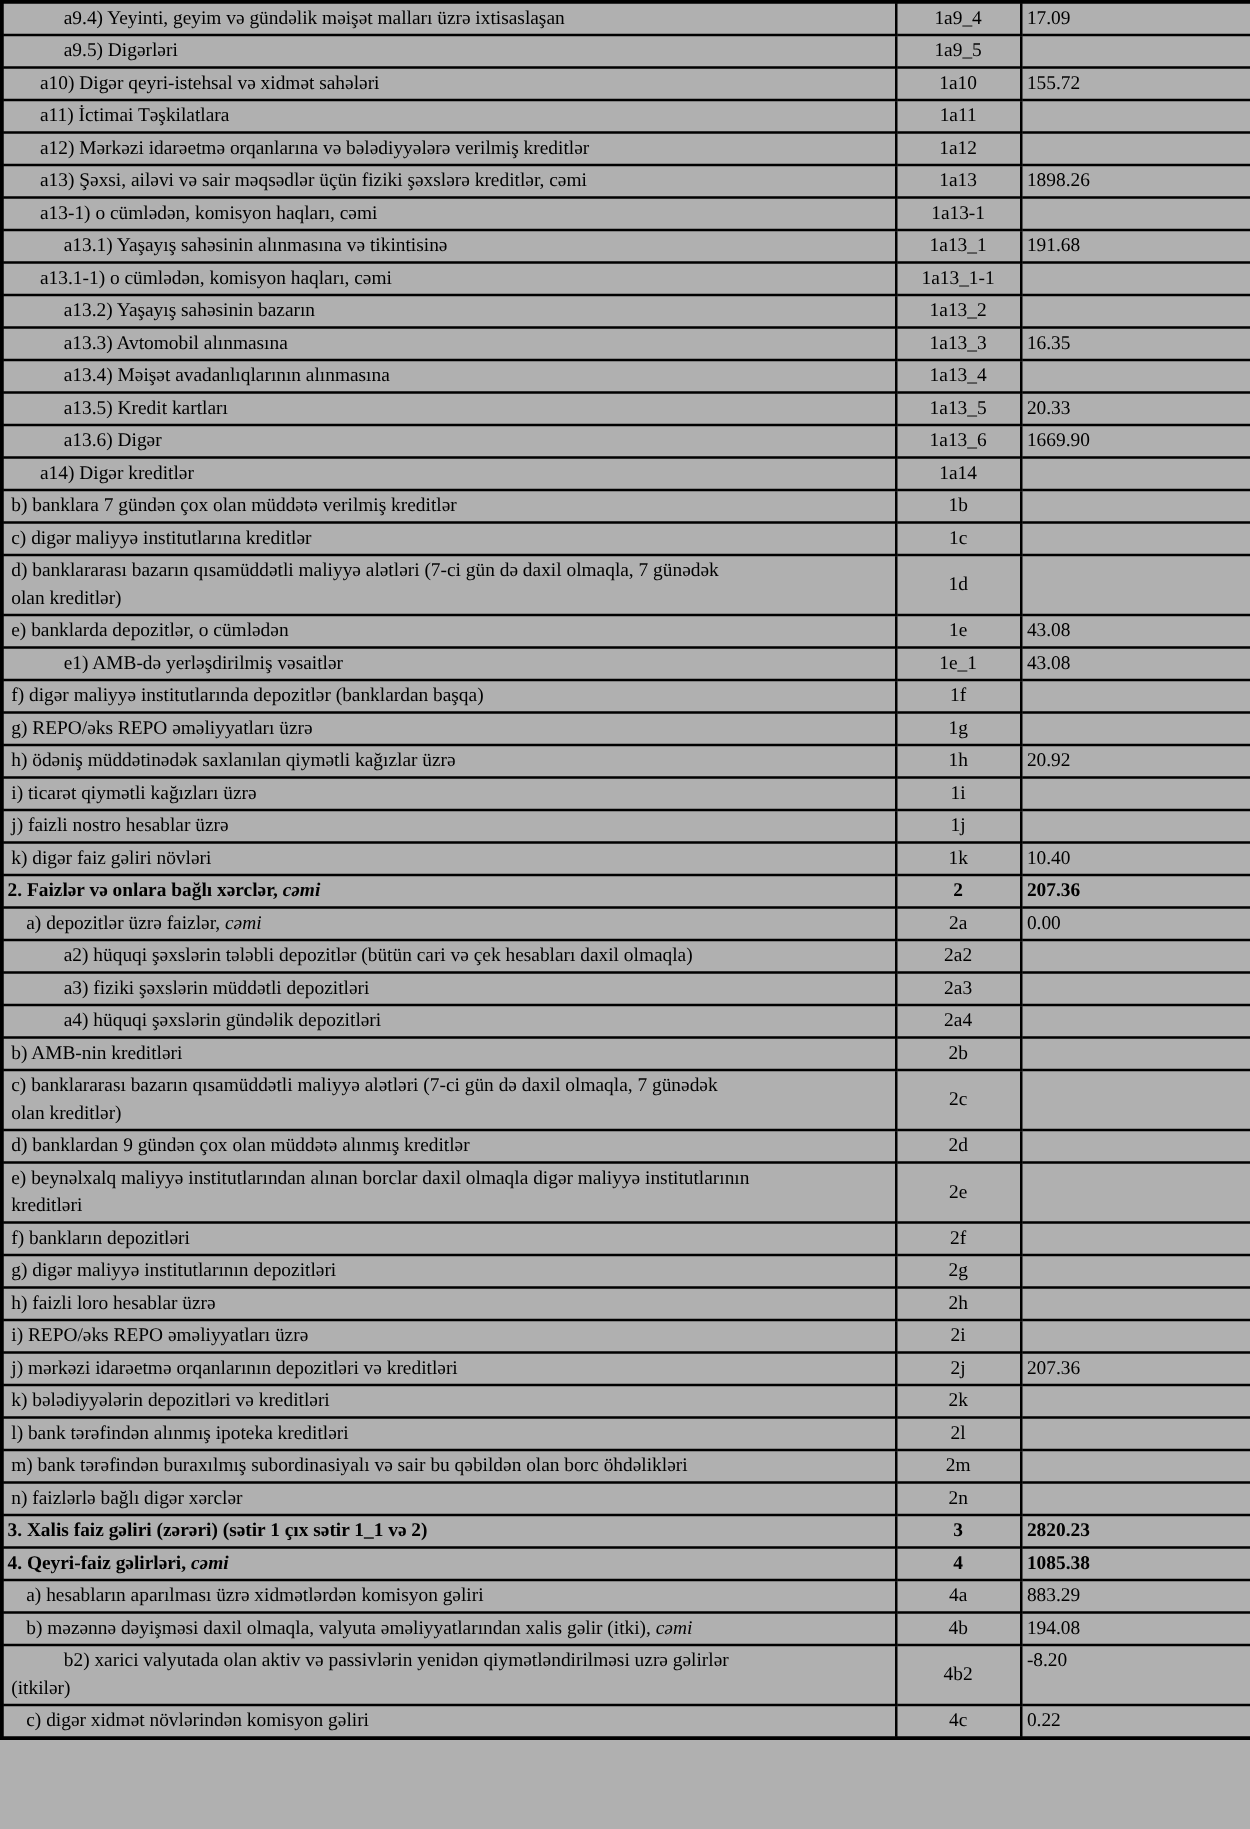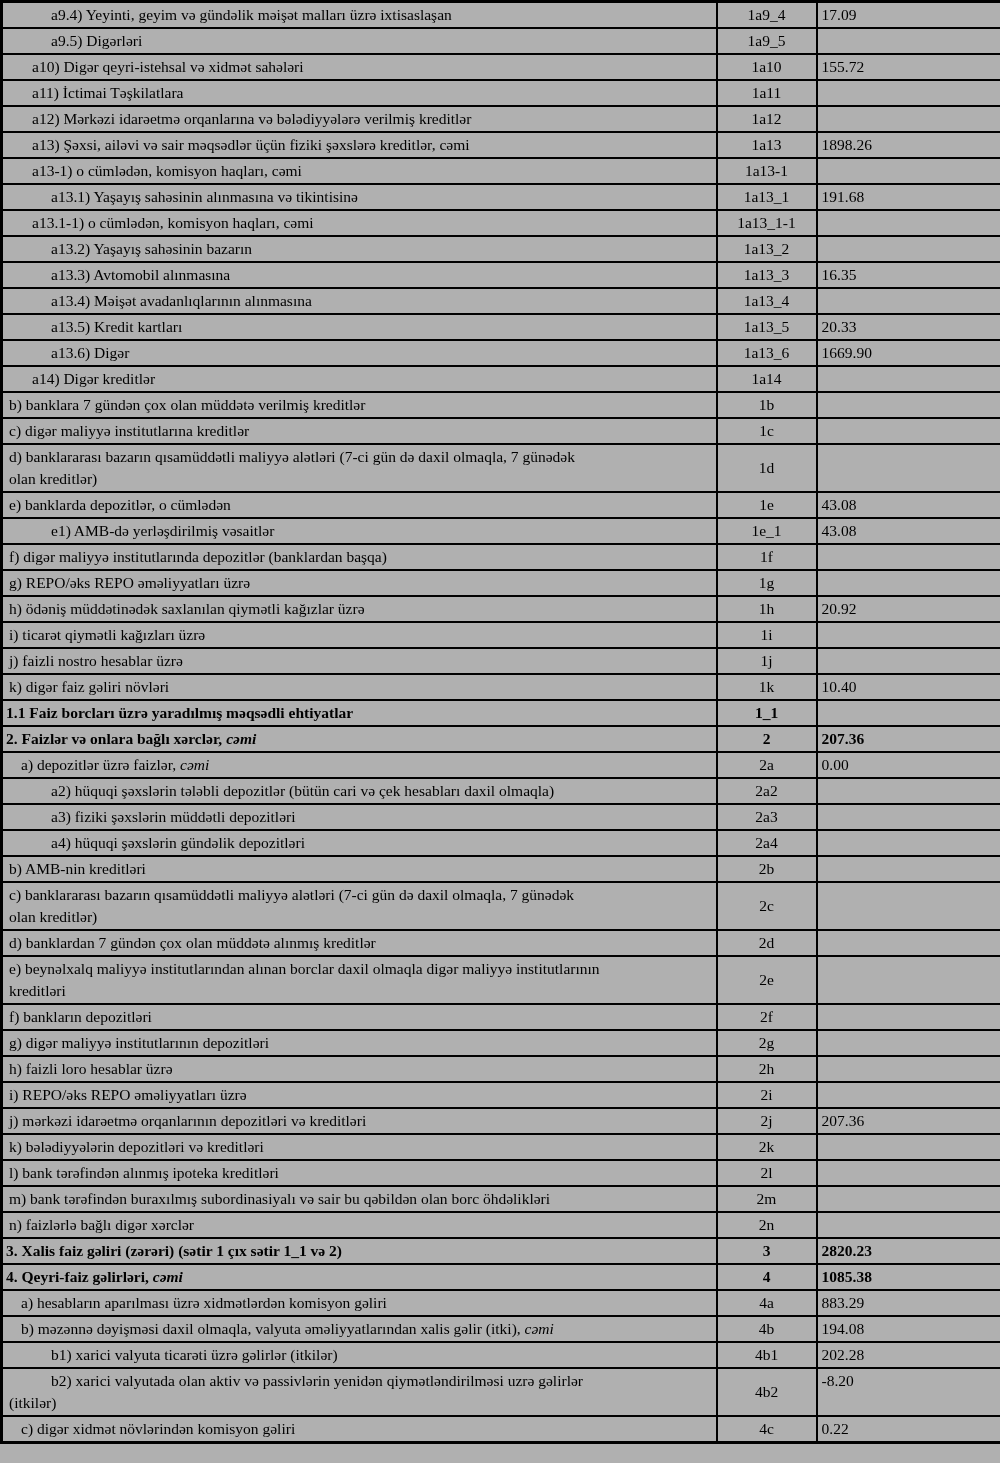--- a/index.html
+++ b/index.html
@@ -184,25 +184,20 @@
         <td class="desc lvl0">j) faizli nostro hesablar üzrə</td>
         <td class="code">1j</td>
         <td class="value"></td>
       </tr>
       <tr>
         <td class="desc lvl0">k) digər faiz gəliri növləri</td>
         <td class="code">1k</td>
         <td class="value">10.40</td>
       </tr>
       <tr class="bold">
-        <td class="desc lvl0">1.1 Faiz borcları üzrə yaradılmış məqsədli ehtiyatlar</td>
-        <td class="code">1_1</td>
-        <td class="value"></td>
-      </tr>
-      <tr class="bold">
         <td class="desc lvl0">2. Faizlər və onlara bağlı xərclər,<i> cəmi</i></td>
         <td class="code">2</td>
         <td class="value">207.36</td>
       </tr>
       <tr>
         <td class="desc lvl1">a) depozitlər üzrə faizlər,<i> cəmi</i></td>
         <td class="code">2a</td>
         <td class="value">0.00</td>
       </tr>
       <tr>
@@ -225,21 +220,21 @@
         <td class="code">2b</td>
         <td class="value"></td>
       </tr>
       <tr class="tall">
         <td class="desc lvl0">c) banklararası bazarın qısamüddətli maliyyə alətləri (7-ci gün də daxil olmaqla, 7 günədək
 olan kreditlər)</td>
         <td class="code">2c</td>
         <td class="value"></td>
       </tr>
       <tr>
-        <td class="desc lvl0">d) banklardan 7 gündən çox olan müddətə alınmış kreditlər</td>
+        <td class="desc lvl0">d) banklardan 9 gündən çox olan müddətə alınmış kreditlər</td>
         <td class="code">2d</td>
         <td class="value"></td>
       </tr>
       <tr class="tall">
         <td class="desc lvl0">e) beynəlxalq maliyyə institutlarından alınan borclar daxil olmaqla digər maliyyə institutlarının
 kreditləri</td>
         <td class="code">2e</td>
         <td class="value"></td>
       </tr>
       <tr>
@@ -299,25 +294,20 @@
       </tr>
       <tr>
         <td class="desc lvl1">a) hesabların aparılması üzrə xidmətlərdən komisyon gəliri</td>
         <td class="code">4a</td>
         <td class="value">883.29</td>
       </tr>
       <tr>
         <td class="desc lvl1">b) məzənnə dəyişməsi daxil olmaqla, valyuta əməliyyatlarından xalis gəlir (itki),<i> cəmi</i></td>
         <td class="code">4b</td>
         <td class="value">194.08</td>
-      </tr>
-      <tr>
-        <td class="desc lvl3">b1) xarici valyuta ticarəti üzrə gəlirlər (itkilər)</td>
-        <td class="code">4b1</td>
-        <td class="value">202.28</td>
       </tr>
       <tr class="tall">
         <td class="desc lvl3">b2) xarici valyutada olan aktiv və passivlərin yenidən qiymətləndirilməsi uzrə gəlirlər
 (itkilər)</td>
         <td class="code">4b2</td>
         <td class="value">-8.20</td>
       </tr>
       <tr>
         <td class="desc lvl1">c) digər xidmət növlərindən komisyon gəliri</td>
         <td class="code">4c</td>

